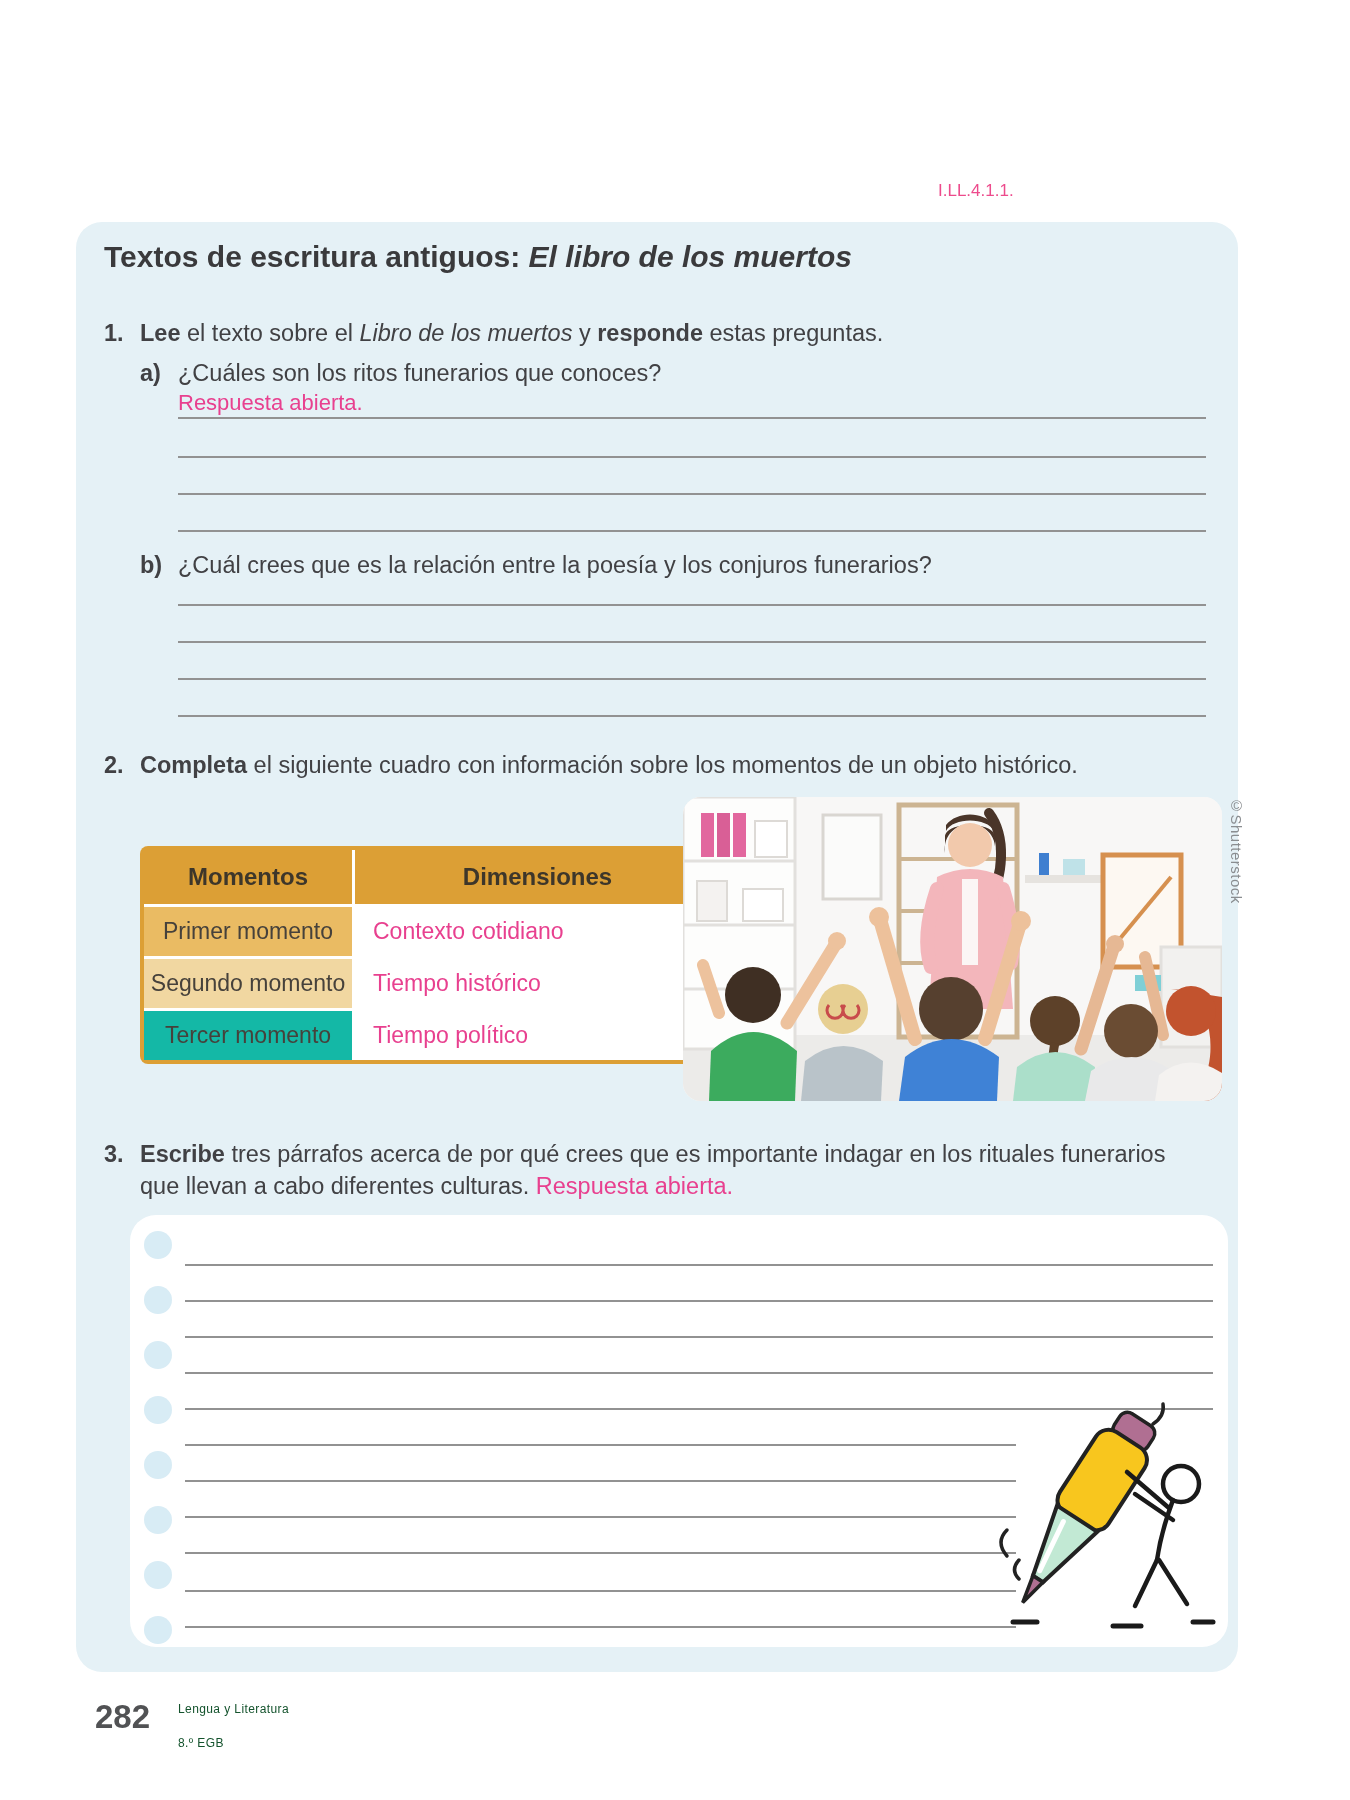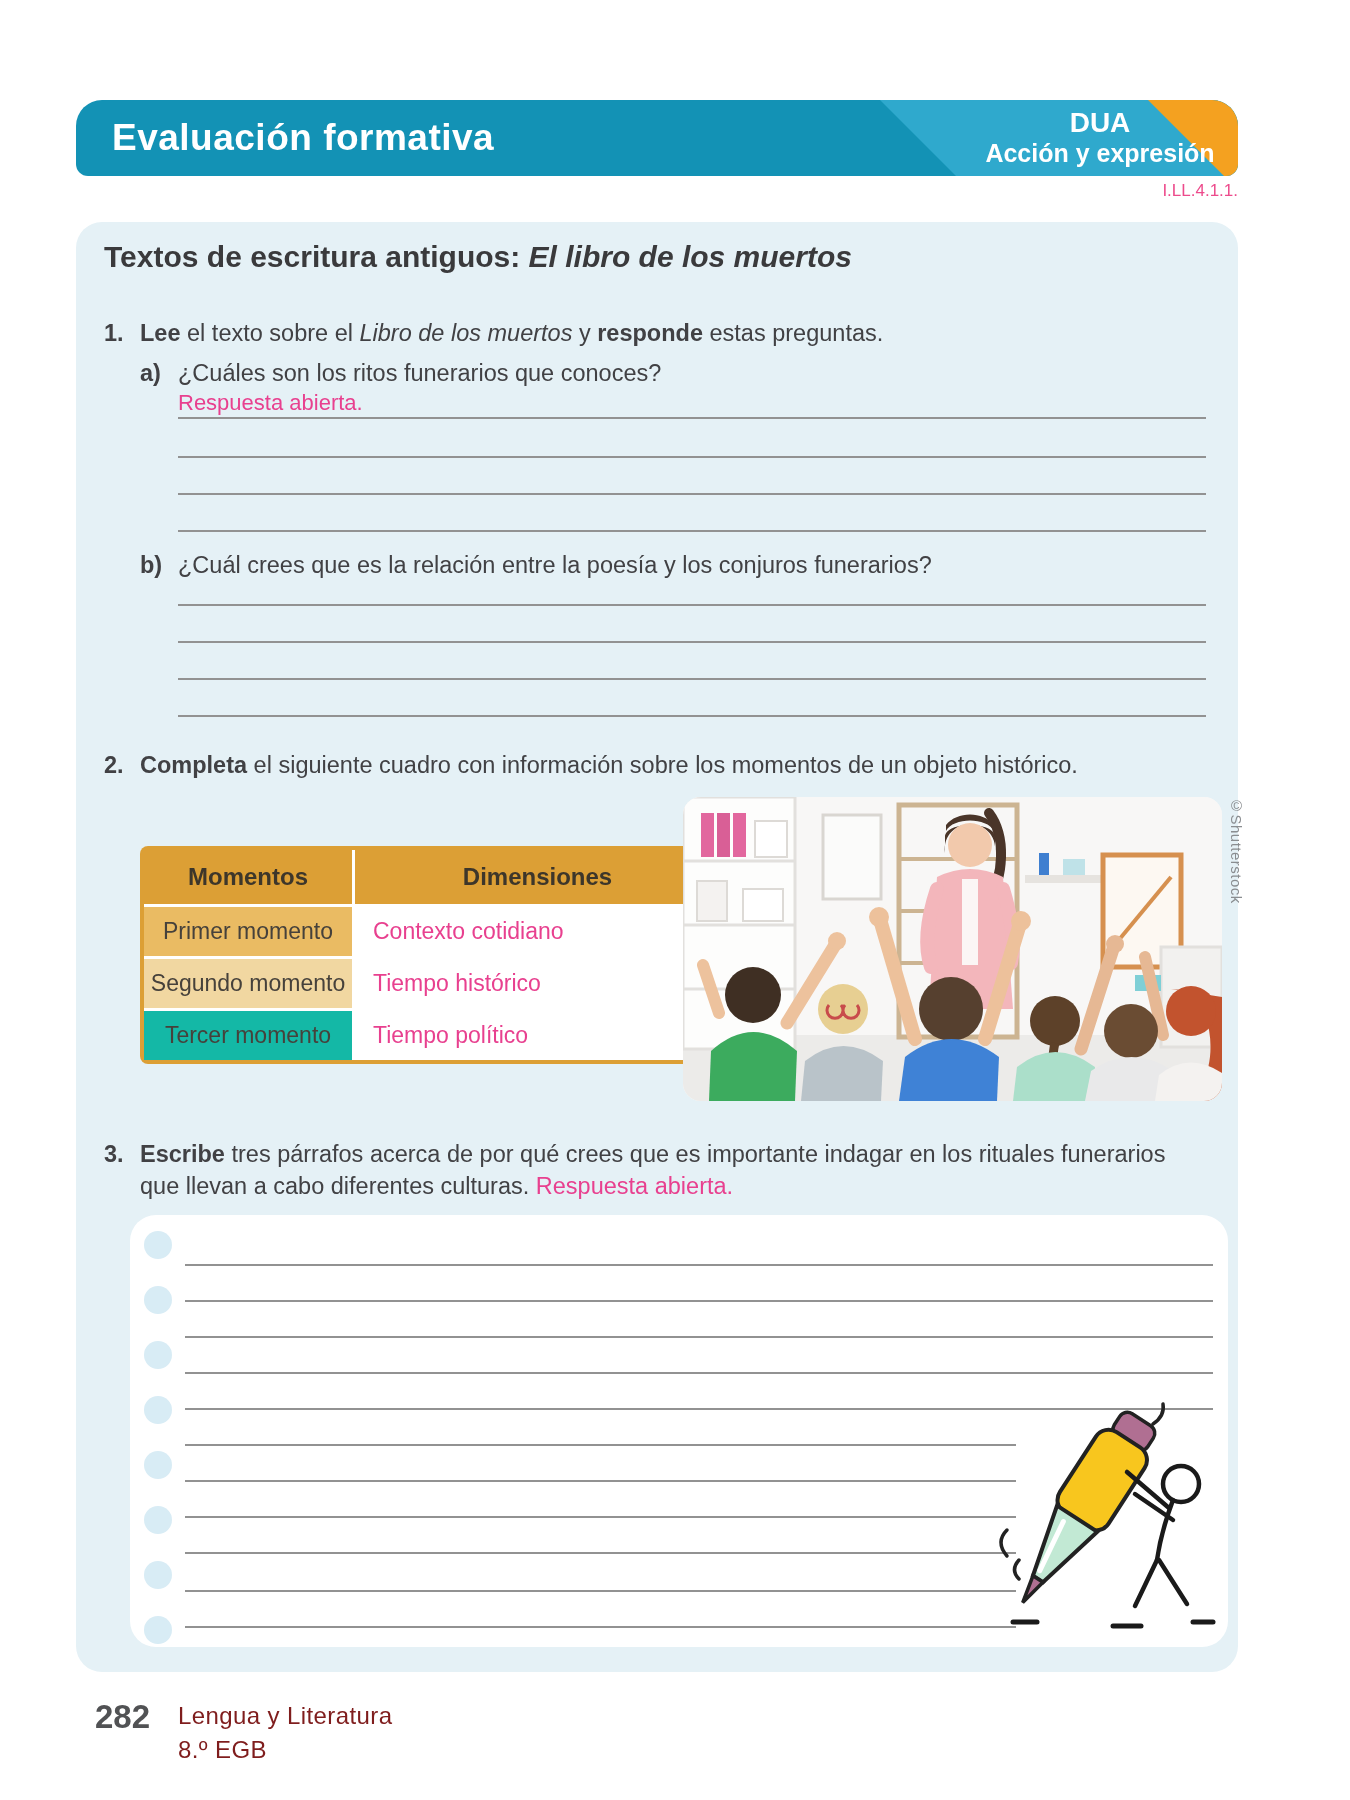--- a/index.html
+++ b/index.html
@@ -12,21 +12,21 @@
           background:#1392b5;border-radius:26px 26px 12px 12px;overflow:hidden;}
   .banner .light{position:absolute;left:804px;top:0;width:620px;height:100%;
           background:#2fa9cd;transform-origin:0 0;transform:skewX(45deg);}
   .banner .orange{position:absolute;left:1072px;top:0;width:420px;height:100%;
           background:#f4a120;transform-origin:0 0;transform:skewX(45deg);}
   .banner-title{position:absolute;left:36px;top:0;height:76px;display:flex;align-items:center;
           color:#fff;font-size:37px;font-weight:600;letter-spacing:.5px;z-index:3;}
   .dua{position:absolute;left:864px;top:7px;width:320px;text-align:center;color:#fff;z-index:3;line-height:1.15;}
   .dua .l1{font-size:28px;font-weight:700;}
   .dua .l2{font-size:25px;font-weight:700;}
-  .code{position:absolute;left:938px;top:181px;width:300px;text-align:right;
+  .code{position:absolute;left:938px;top:181px;width:300px;
         color:#ed4b8c;font-size:17px;font-weight:500;}
 
   
   .content{position:absolute;left:76px;top:222px;width:1162px;height:1450px;
            background:#e5f1f6;border-radius:26px;}
   .ws-title{position:absolute;left:104px;top:240px;font-size:30px;font-weight:700;color:#3a3a3c;}
   .ws-title .it{font-style:italic;}
 
   .item{position:absolute;display:flex;font-size:23.5px;color:#414144;}
   .item .num{font-weight:700;width:36px;flex:none;}
@@ -53,36 +53,27 @@
   .credit{position:absolute;left:1228px;top:797px;height:180px;writing-mode:vertical-rl;
           font-size:15px;color:#8a8d90;letter-spacing:.5px;}
 
   
   .writebox{position:absolute;left:130px;top:1215px;width:1098px;height:432px;
             background:#ffffff;border-radius:26px;}
   .dot{position:absolute;width:28px;height:28px;border-radius:50%;background:#d8ecf5;left:144px;}
 
   
   .pagenum{position:absolute;left:95px;top:1698px;font-size:33px;font-weight:700;color:#515254;}
-  .foot{position:absolute;left:178px;font-size:24px;color:#7f1d1d;letter-spacing:.4px;}
+  .foot{position:absolute;left:178px;font-size:12px;color:#14532d;letter-spacing:.4px;}
 </style>
 </head>
 <body>
 
 <div id="page">
 
-  <div class="banner">
-    <div class="light"></div>
-    <div class="orange"></div>
-    <div class="banner-title">Evaluación formativa</div>
-    <div class="dua">
-      <div class="l1">DUA</div>
-      <div class="l2">Acción y expresión</div>
-    </div>
-  </div>
   <div class="code">I.LL.4.1.1.</div>
 
   <div class="content"></div>
 
   <div class="ws-title">
     <span>Textos de escritura antiguos: </span><span class="it">El libro de los muertos</span>
   </div>
 
   <div class="item" style="left:104px;top:320px;width:1080px;">
     <span class="num">1.</span>

